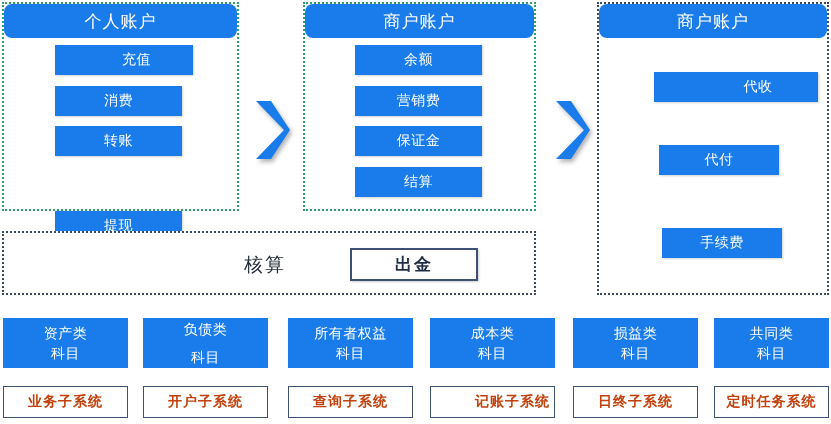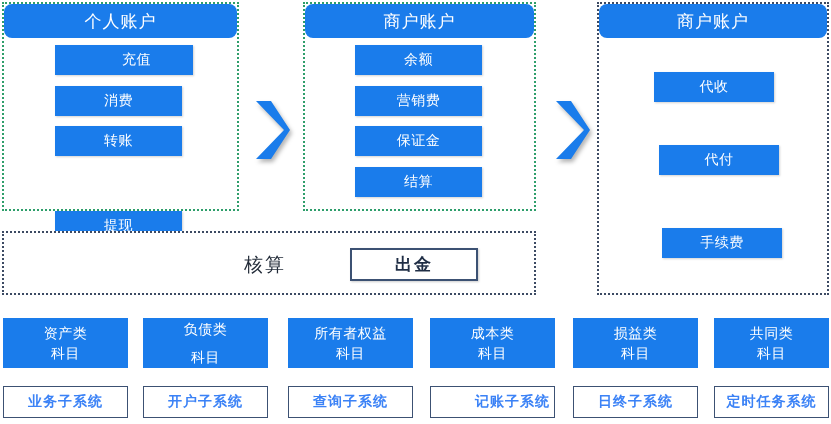--- a/index.html
+++ b/index.html
@@ -90,21 +90,21 @@
     letter-spacing:0.5px;
   }
   .subject .l2{display:block;}
 
   
   .subsystem{
     position:absolute;
     box-sizing:border-box;
     border:1.5px solid #3c5173;
     background:#ffffff;
-    color:#3b82f6;
+    color:#c2410c;
     font-weight:bold;
     font-size:14px;
     letter-spacing:1px;
     display:flex;align-items:center;justify-content:center;
   }
 </style>
 </head>
 <body>
 
 <div id="stage">
@@ -155,21 +155,21 @@
     <svg viewBox="0 0 42 62" xmlns="http://www.w3.org/2000/svg">
       <polygon points="4,2 32,31 4,60 19,60 38,31 19,2" fill="#1a7ceb"></polygon>
     </svg>
   </div>
 
   <div class="panel navy" style="left:597px;top:2px;width:232px;height:293px;">
   </div>
   <div class="panel-header" style="left:599px;top:4px;width:228px;height:34px;">
     <span>商户账户</span>
   </div>
-  <div class="chip" style="left:654px;top:72px;width:120px;height:30px;">
+  <div class="chip" style="left:654px;top:72px;width:120px;height:30px;padding-left:44px;">
     <span>代收</span>
   </div>
   <div class="chip" style="left:659px;top:145px;width:120px;height:30px;">
     <span>代付</span>
   </div>
   <div class="chip" style="left:662px;top:228px;width:120px;height:30px;">
     <span>手续费</span>
   </div>
 
   <div id="accounting" style="left:2px;top:231px;width:534px;height:64px;">

